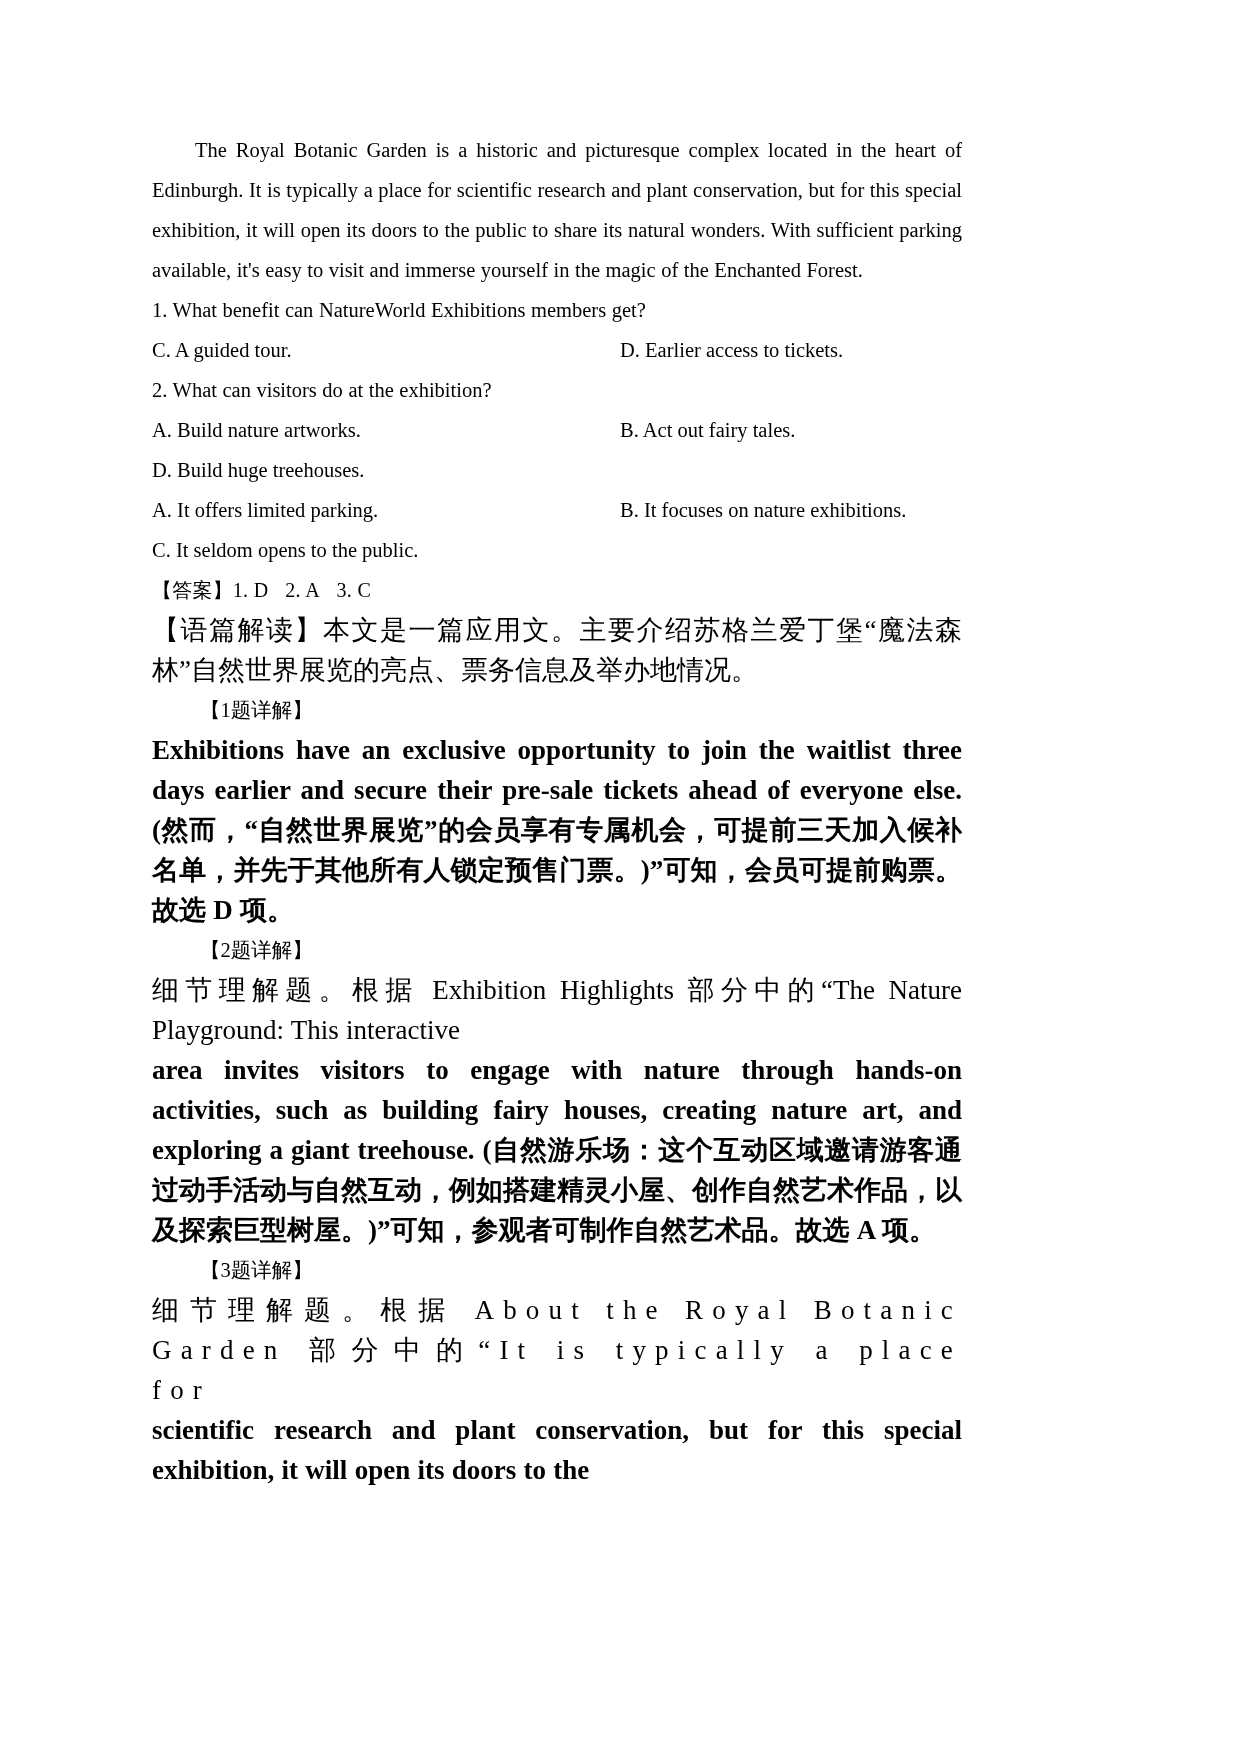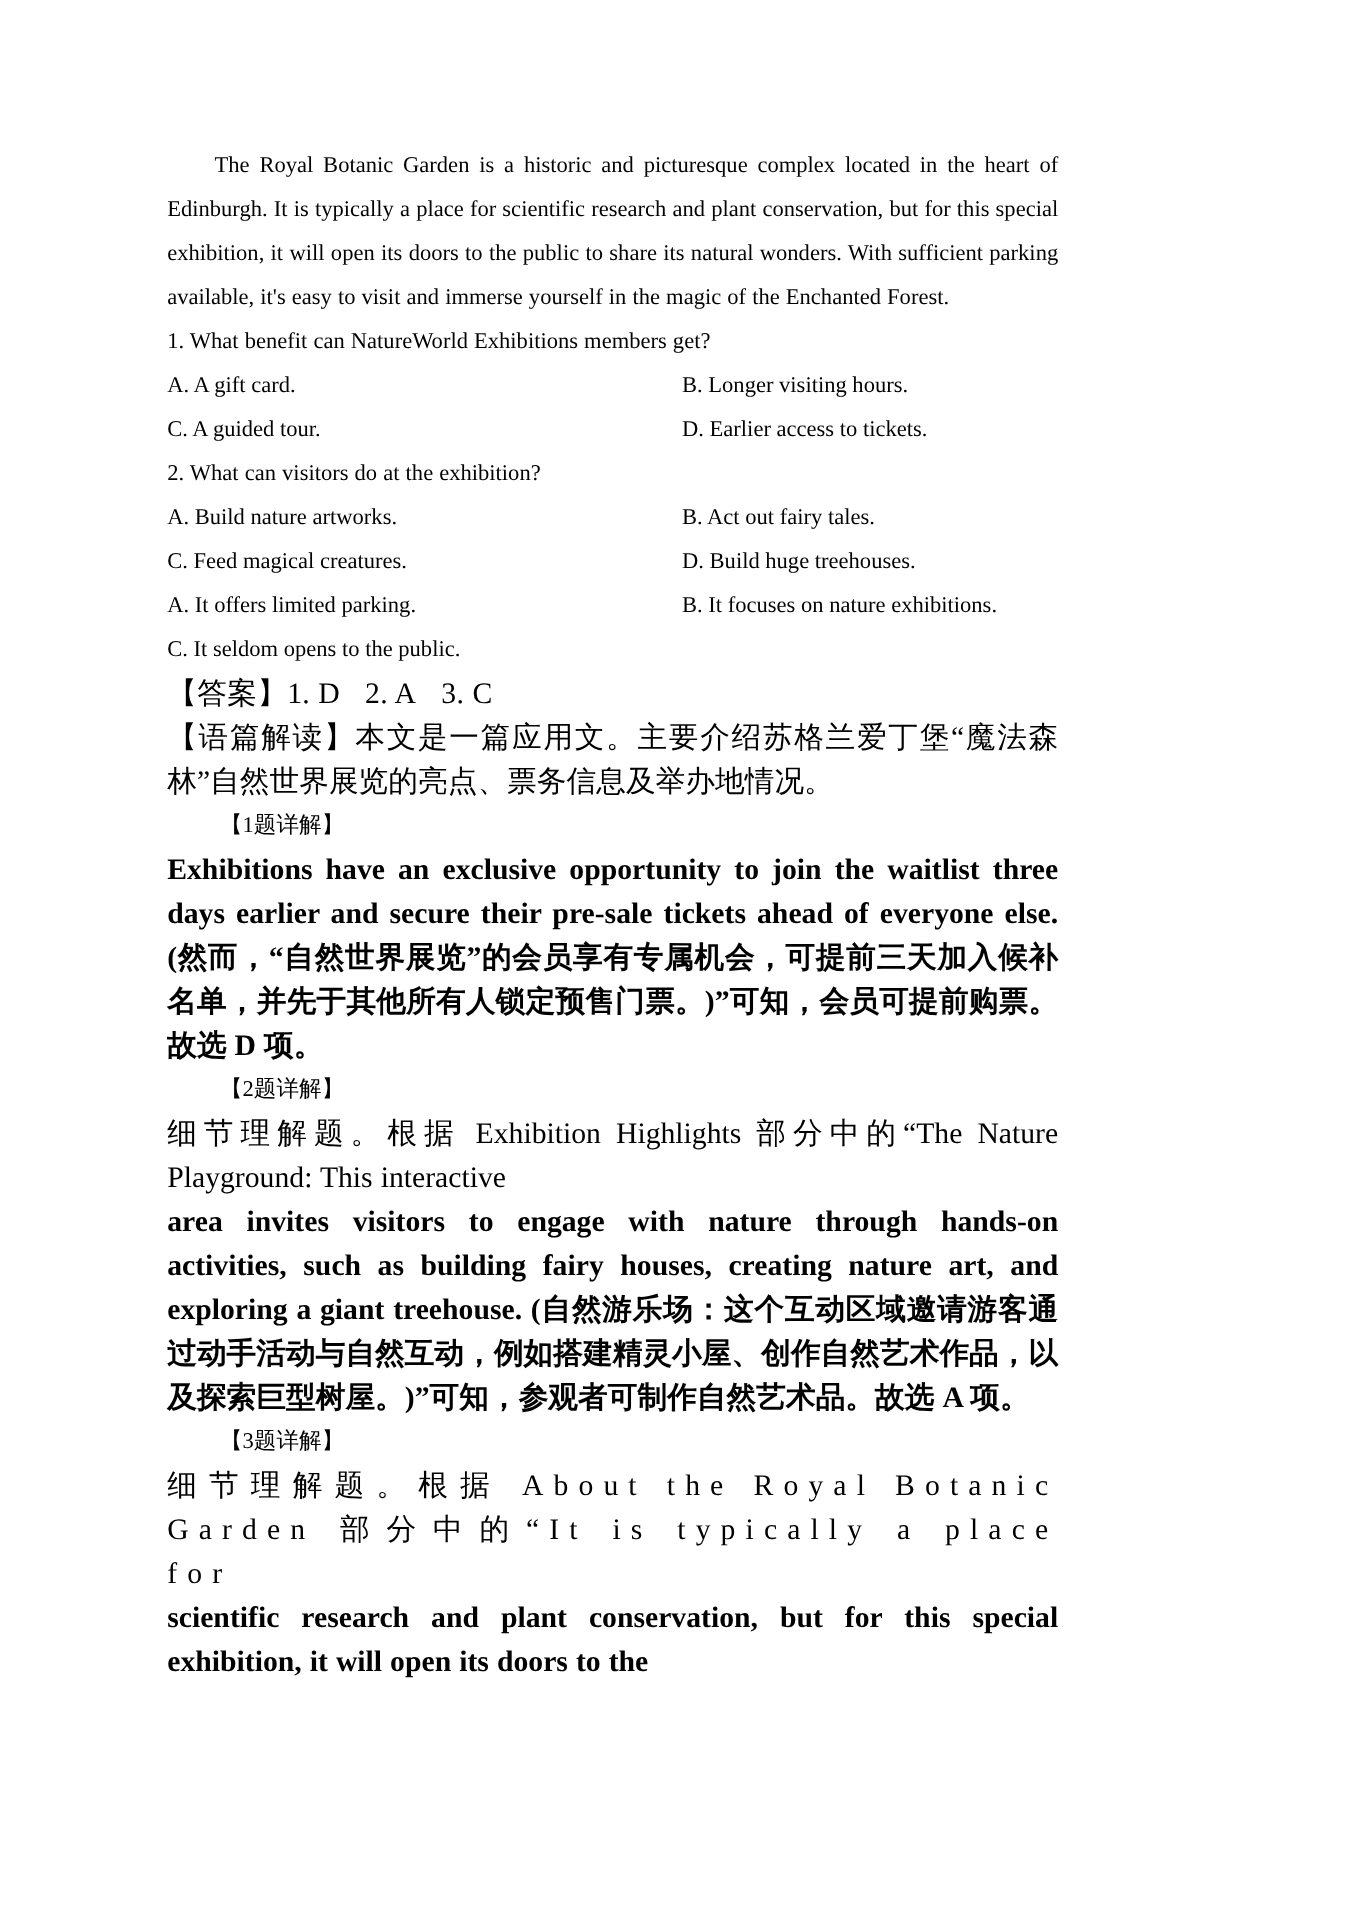--- a/index.html
+++ b/index.html
@@ -68,54 +68,49 @@
     text-align: justify;
     text-align-last: left;
     font-weight: bold;
   }
   .bracket-head {
     font-size: 20.5px;
     line-height: 40px;
     margin-left: 48px;
   }
   .answers-line {
-    font-size: 27px;
+    font-size: 20px;
     line-height: 40px;
     letter-spacing: 0.01em;
   }
   .spaced {
     
     letter-spacing: 0.34em;
   }
 </style>
 </head>
 <body>
 
 <div class="page">
   <div class="content">
 
     <p class="para-body">The Royal Botanic Garden is a historic and picturesque complex located in the heart of Edinburgh. It is typically a place for scientific research and plant conservation, but for this special exhibition, it will open its doors to the public to share its natural wonders. With sufficient parking available, it's easy to visit and immerse yourself in the magic of the Enchanted Forest.</p>
 
     <p class="q-line">1. What benefit can NatureWorld Exhibitions members get?</p>
     <div class="opt-row">
-      <span class="col-a">A. A gift card.</span>
-      <span class="col-b">B. Longer visiting hours.</span>
-    </div>
-    <div class="opt-row">
       <span class="col-a">C. A guided tour.</span>
       <span class="col-b">D. Earlier access to tickets.</span>
     </div>
 
     <p class="q-line">2. What can visitors do at the exhibition?</p>
     <div class="opt-row">
       <span class="col-a">A. Build nature artworks.</span>
       <span class="col-b">B. Act out fairy tales.</span>
     </div>
     <div class="opt-row">
-      <span class="col-a">C. Feed magical creatures.</span>
       <span class="col-b">D. Build huge treehouses.</span>
     </div>
 
     <div class="opt-row">
       <span class="col-a">A. It offers limited parking.</span>
       <span class="col-b">B. It focuses on nature exhibitions.</span>
     </div>
     <div class="opt-row">
       <span class="col-a">C. It seldom opens to the public.</span>
     </div>

